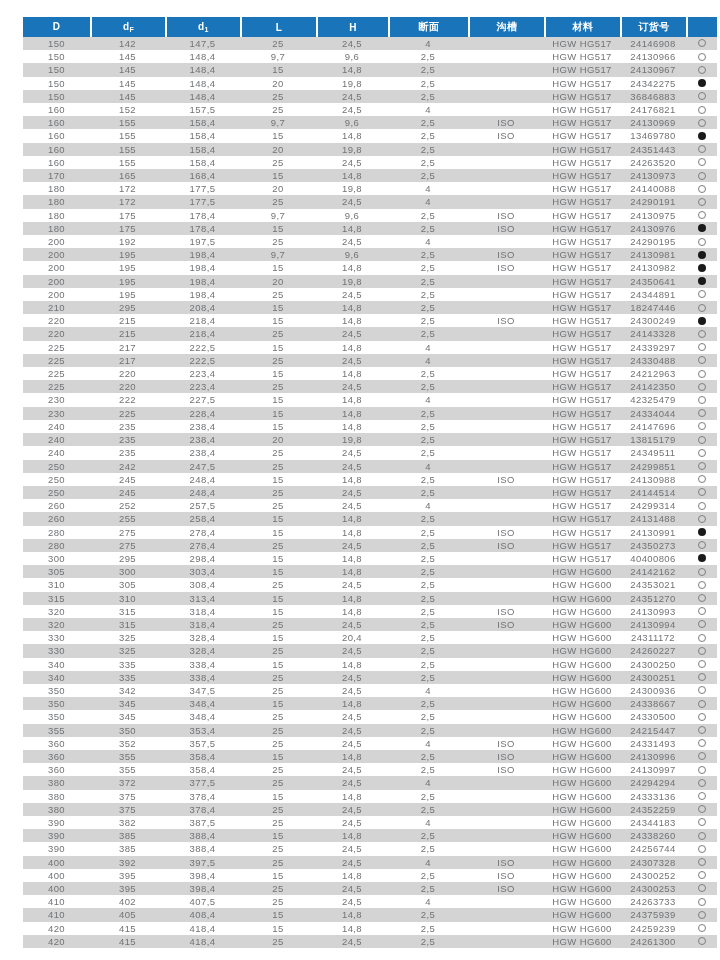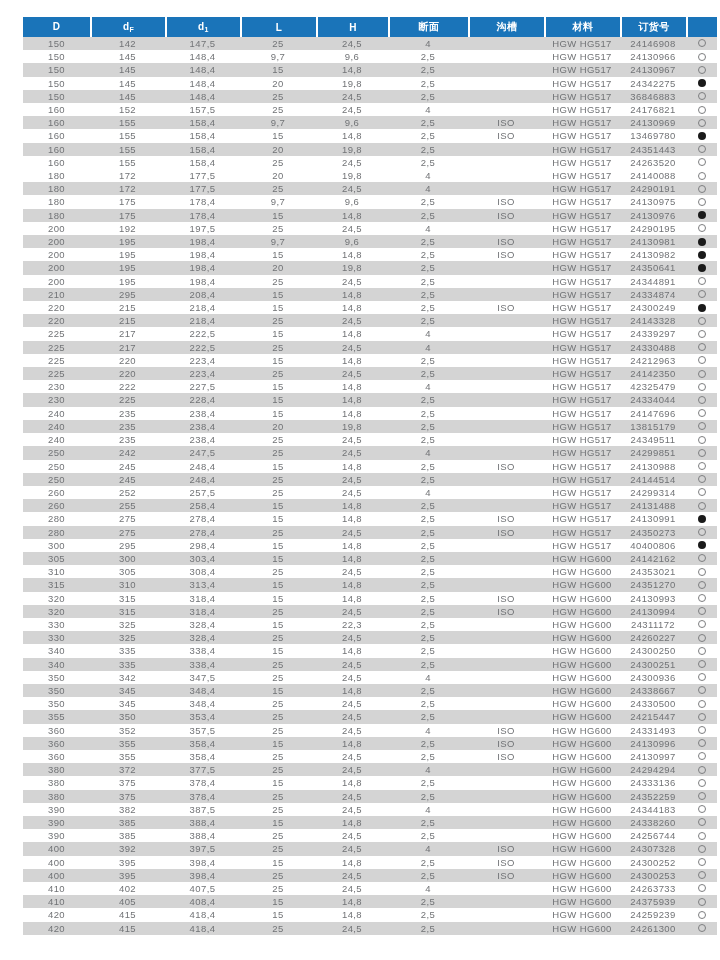--- a/index.html
+++ b/index.html
@@ -218,20 +218,32 @@
           <td>155</td>
           <td>158,4</td>
           <td>25</td>
           <td>24,5</td>
           <td>2,5</td>
           <td></td>
           <td>HGW HG517</td>
           <td>24263520</td>
           <td><span class="dot open"></span></td>
         </tr>
+        <tr class="odd">
+          <td>170</td>
+          <td>165</td>
+          <td>168,4</td>
+          <td>15</td>
+          <td>14,8</td>
+          <td>2,5</td>
+          <td></td>
+          <td>HGW HG517</td>
+          <td>24130973</td>
+          <td><span class="dot open"></span></td>
+        </tr>
         <tr class="even">
           <td>180</td>
           <td>172</td>
           <td>177,5</td>
           <td>20</td>
           <td>19,8</td>
           <td>4</td>
           <td></td>
           <td>HGW HG517</td>
           <td>24140088</td>
@@ -335,21 +347,21 @@
         </tr>
         <tr class="odd">
           <td>210</td>
           <td>295</td>
           <td>208,4</td>
           <td>15</td>
           <td>14,8</td>
           <td>2,5</td>
           <td></td>
           <td>HGW HG517</td>
-          <td>24334874</td>
+          <td>18247446</td>
           <td><span class="dot open"></span></td>
         </tr>
         <tr class="even">
           <td>220</td>
           <td>215</td>
           <td>218,4</td>
           <td>15</td>
           <td>14,8</td>
           <td>2,5</td>
           <td>ISO</td>
@@ -631,21 +643,21 @@
           <td>ISO</td>
           <td>HGW HG600</td>
           <td>24130994</td>
           <td><span class="dot open"></span></td>
         </tr>
         <tr class="even">
           <td>330</td>
           <td>325</td>
           <td>328,4</td>
           <td>15</td>
-          <td>22,3</td>
+          <td>20,4</td>
           <td>2,5</td>
           <td></td>
           <td>HGW HG600</td>
           <td>24311172</td>
           <td><span class="dot open"></span></td>
         </tr>
         <tr class="odd">
           <td>330</td>
           <td>325</td>
           <td>328,4</td>

